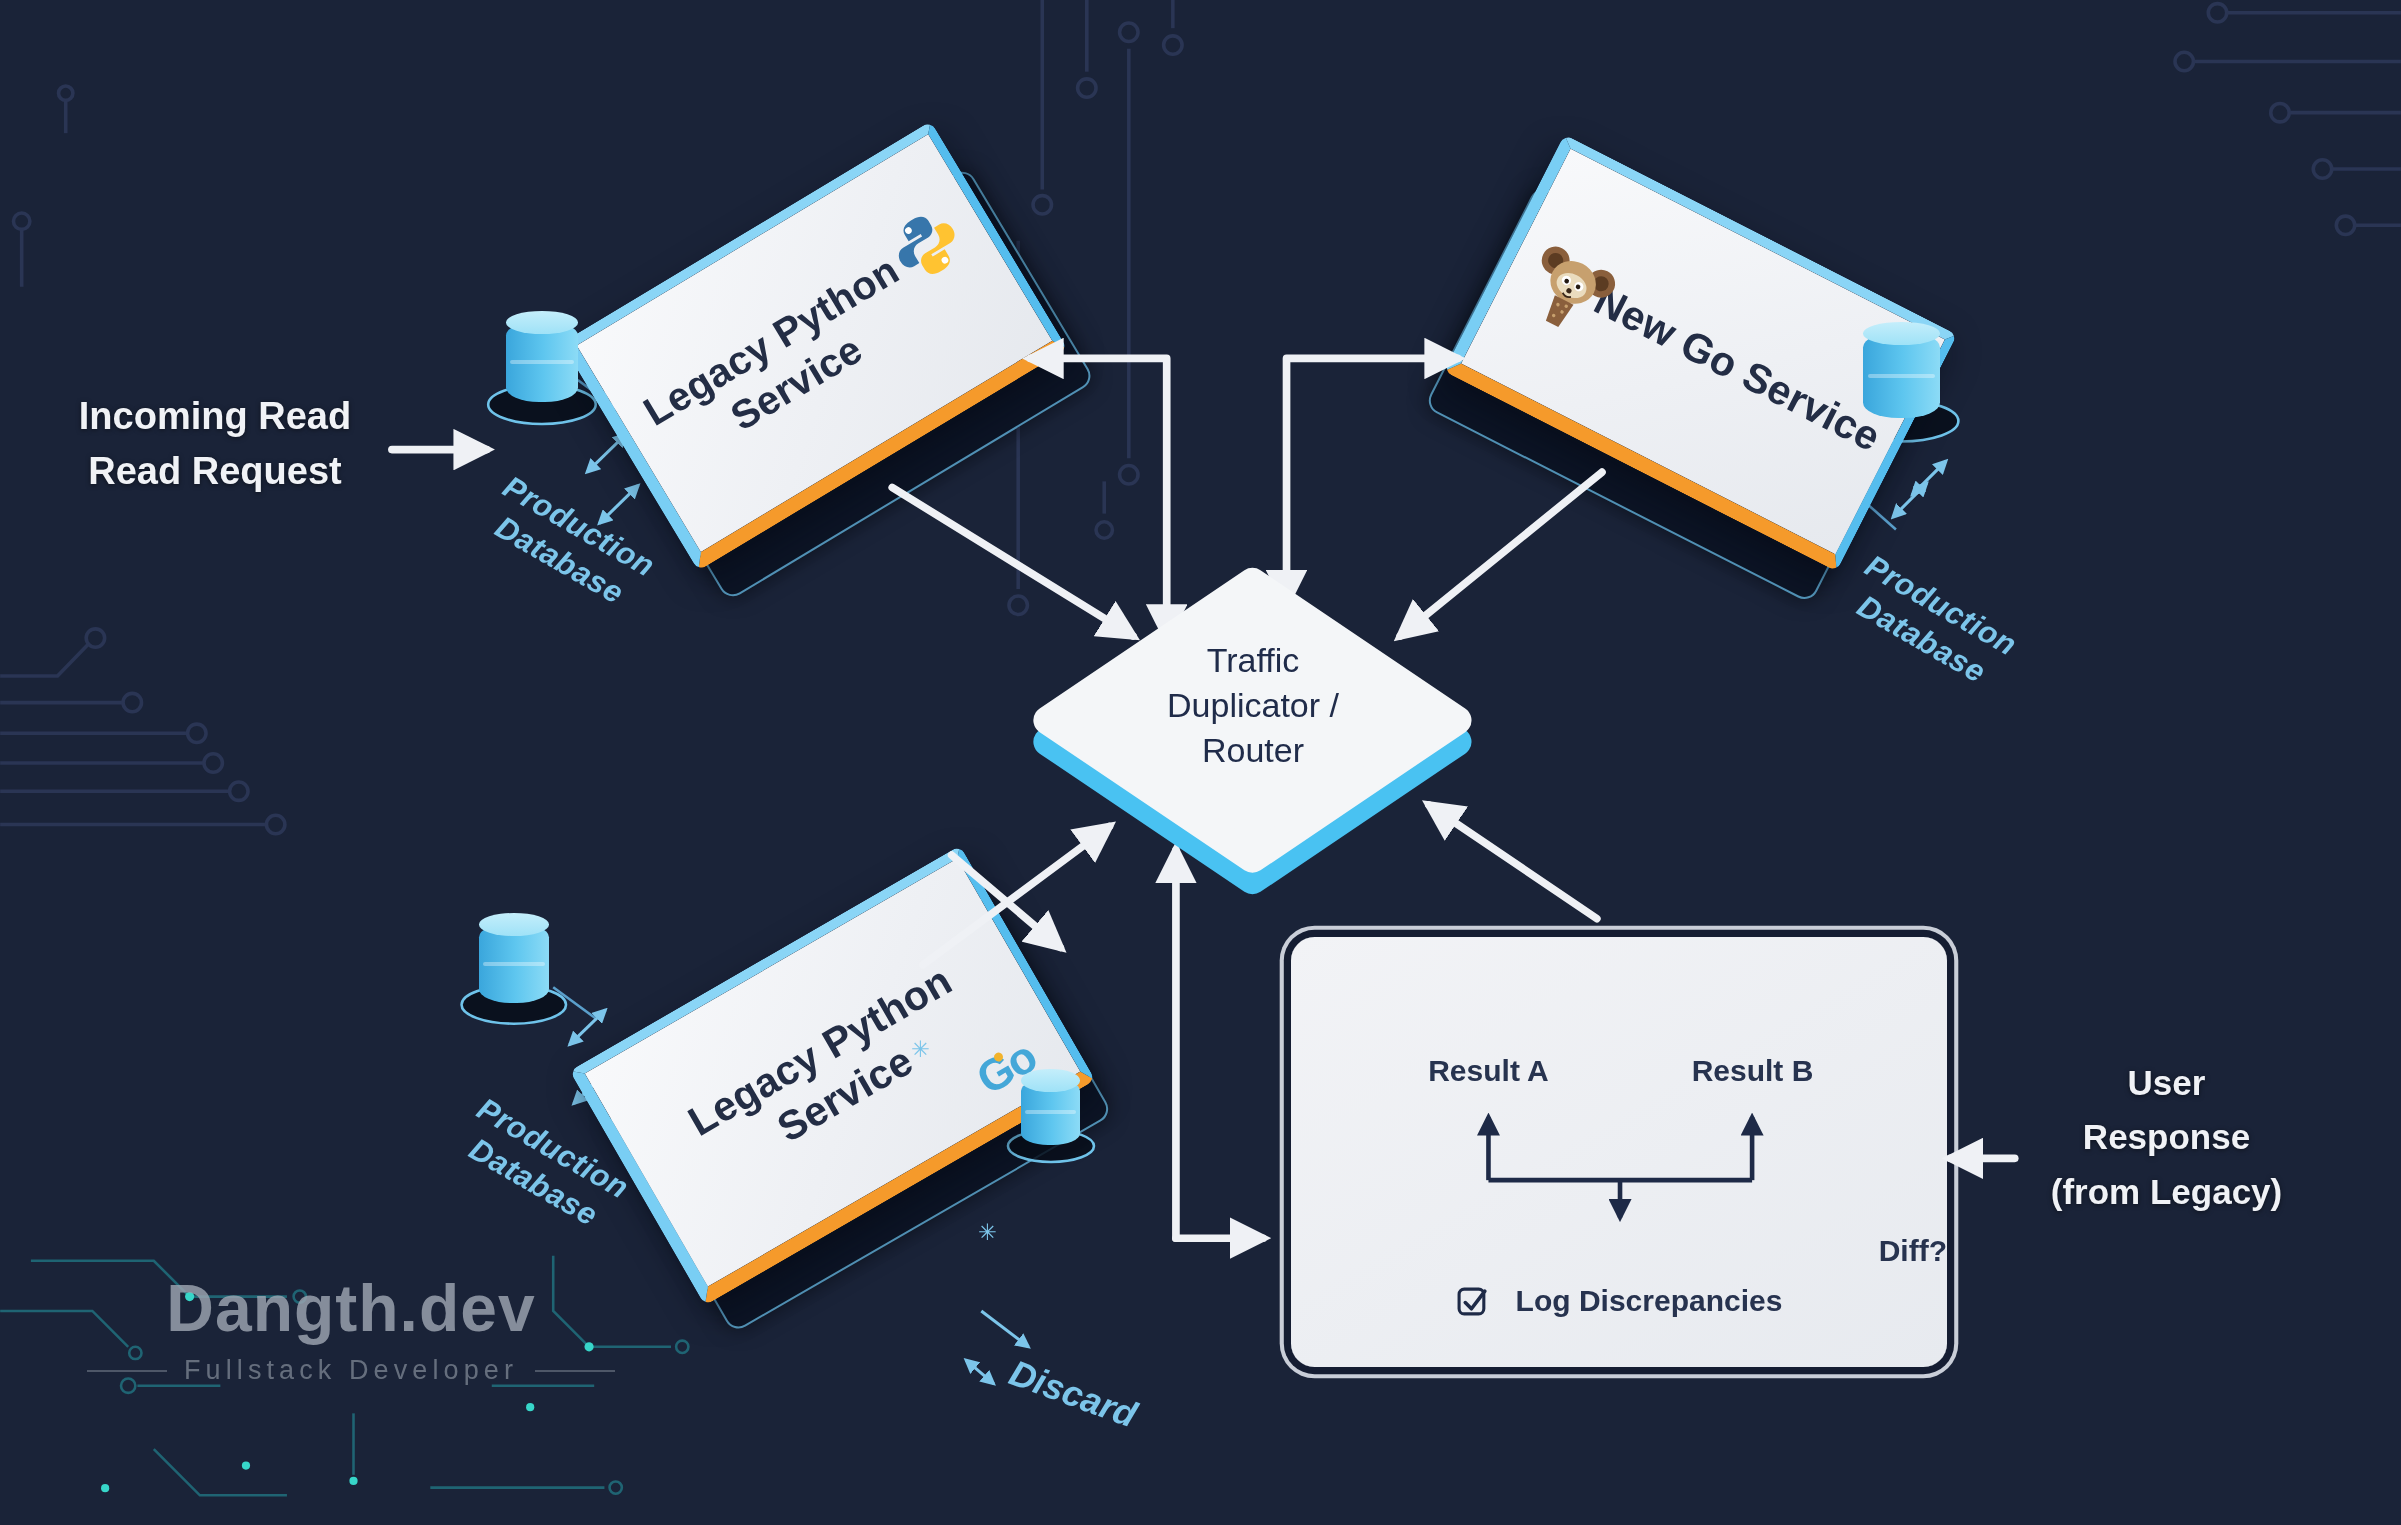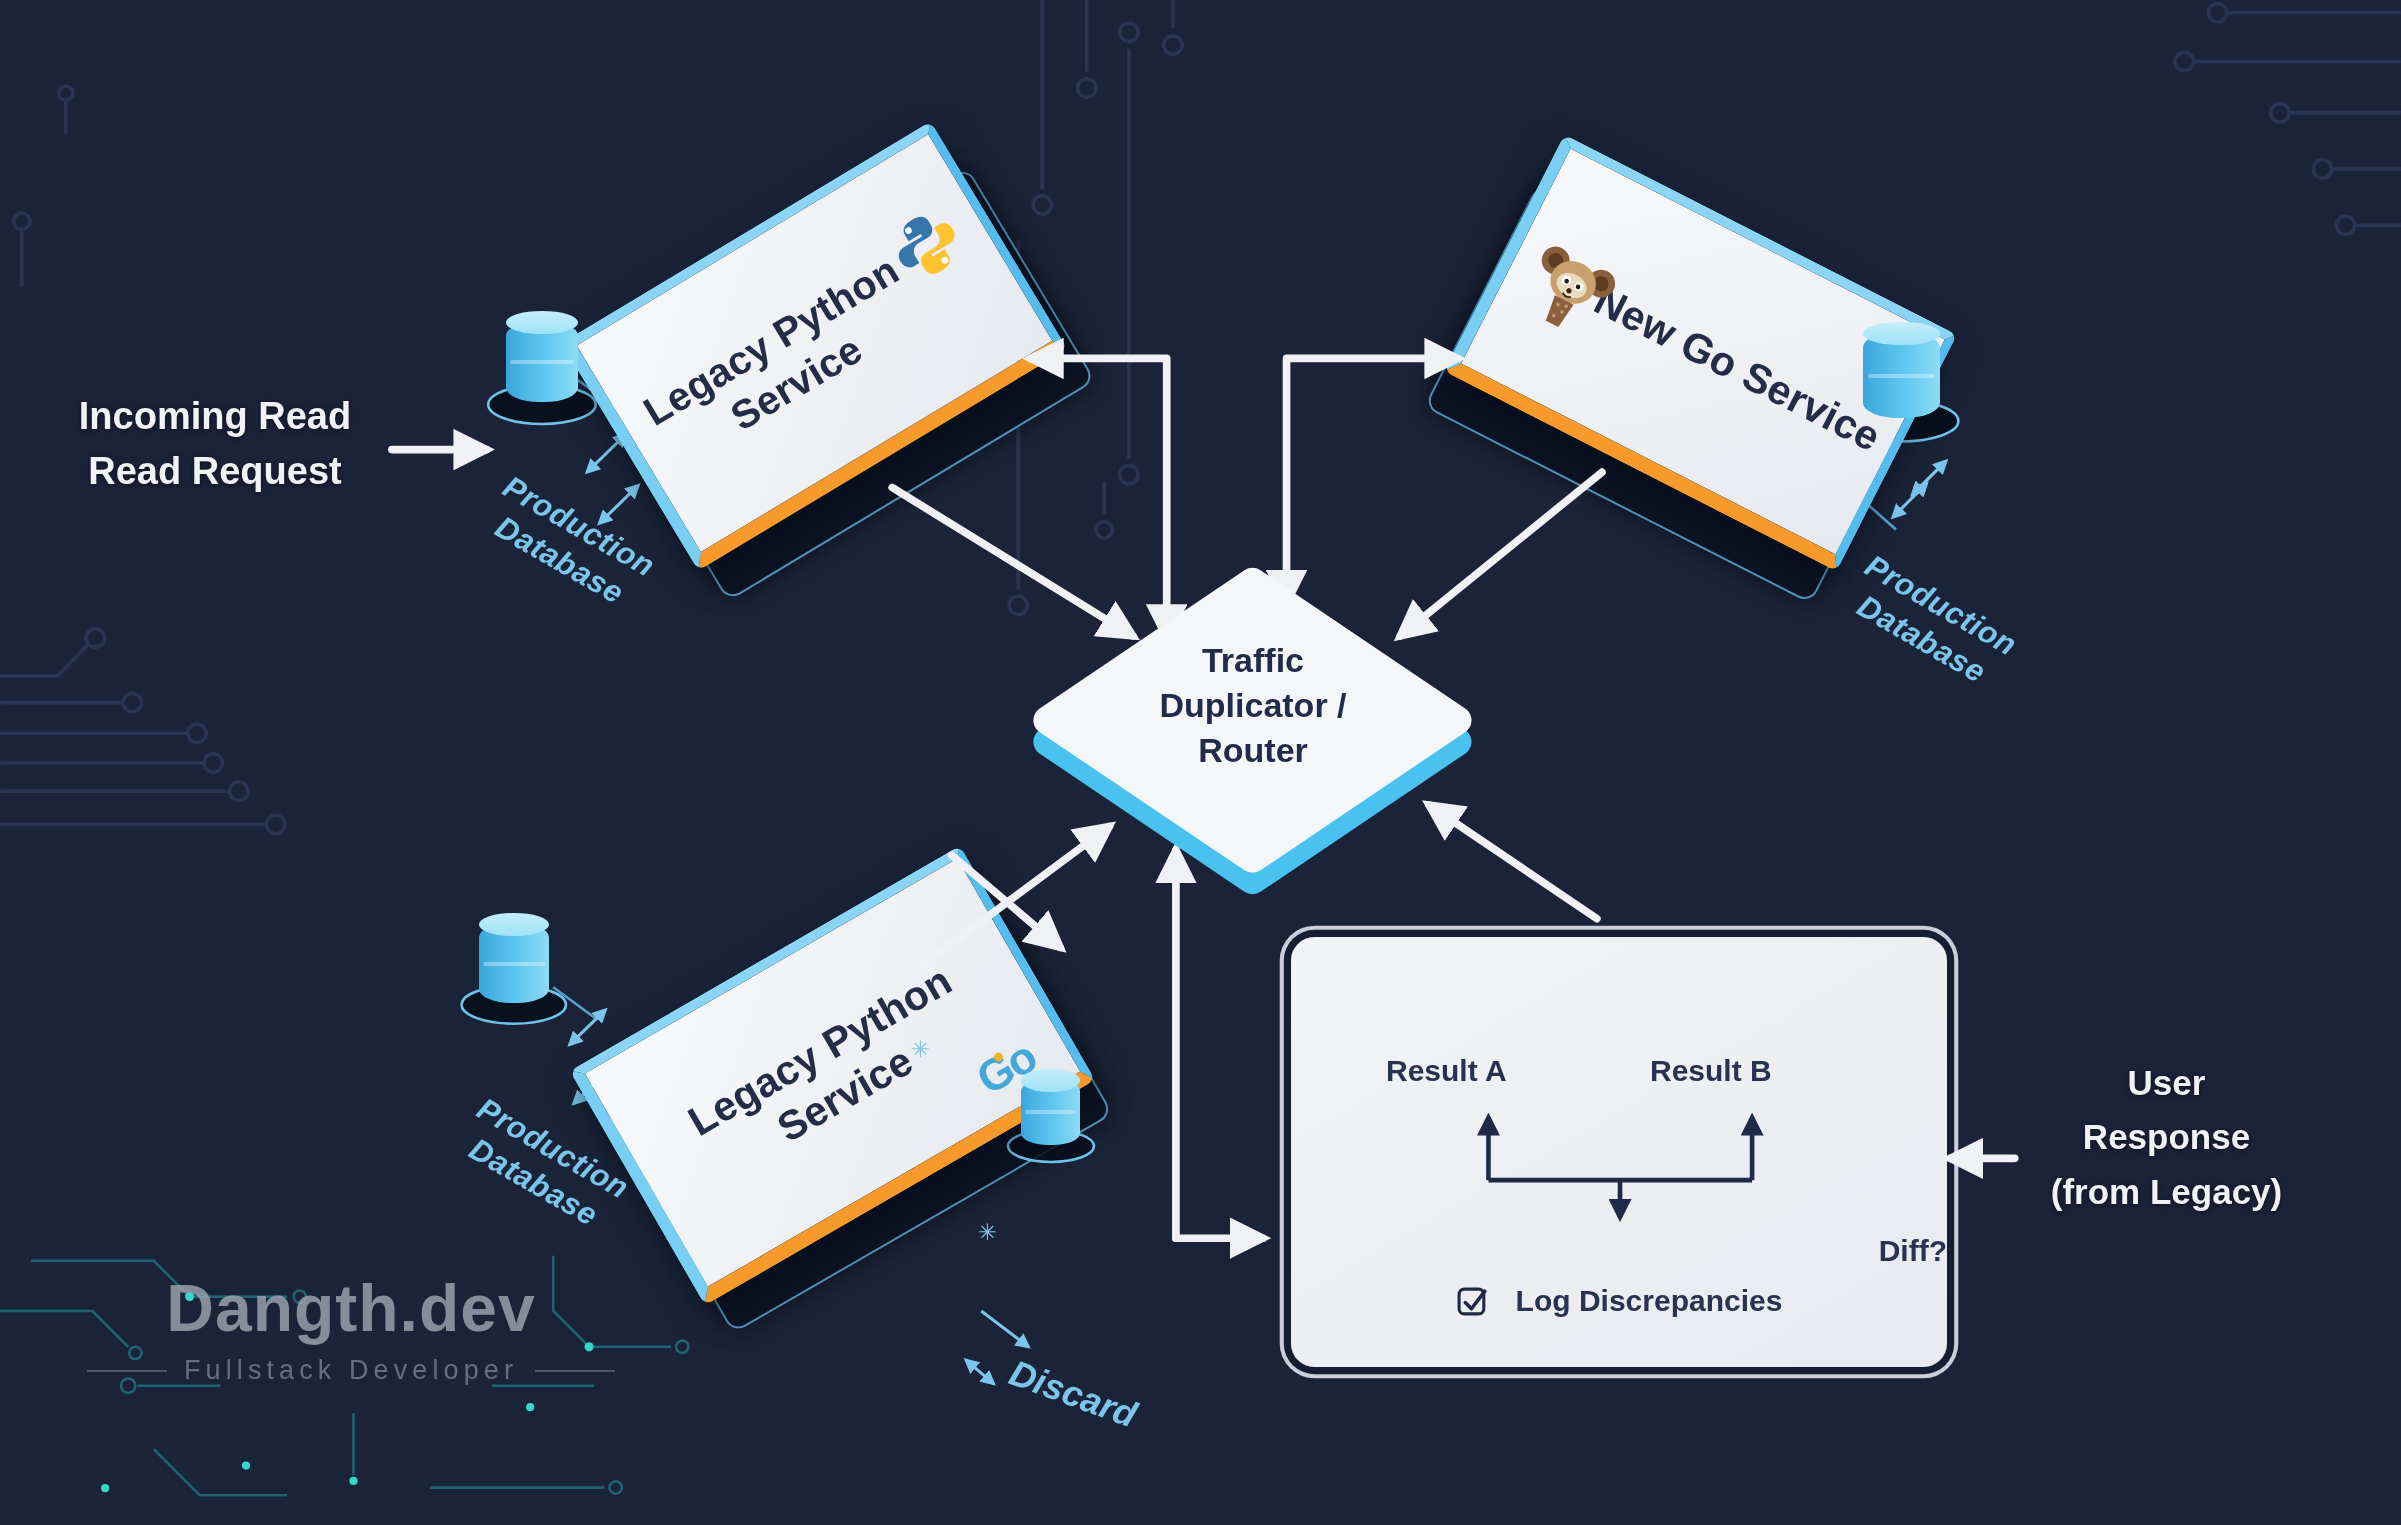--- a/index.html
+++ b/index.html
@@ -31,30 +31,30 @@
 
   
   .white-label{position:absolute;z-index:45;color:#f0f2f6;font-weight:600;text-align:center;
                text-shadow:0 1px 5.1px rgba(0,0,0,.5);}
   .db-label{position:absolute;z-index:45;color:#7cc5ea;font-style:italic;font-weight:600;
             text-align:center;line-height:1.25;font-size:31px;letter-spacing:0.5px;}
   .discard-label{position:absolute;z-index:45;color:#7cc5ea;font-style:italic;font-weight:600;
                  font-size:36px;}
 
   
-  .diamond-text{position:absolute;z-index:46;color:#202c4a;font-weight:bold;font-size:34px;
+  .diamond-text{position:absolute;z-index:46;color:#202c4a;font-weight:normal;font-size:34px;
                 line-height:1.32;text-align:center;}
 
   
   .cmp{position:absolute;z-index:30;left:1291px;top:937px;width:656px;height:430px;
        border-radius:23.6px;background:linear-gradient(150deg,#f2f3f6,#e7eaef);
        box-shadow:0 0 0 7.2px #151d32,0 0 0 11.3px #c9ced8;}
   .cmp-title{position:absolute;left:0;right:0;top:27px;text-align:center;color:#1e2a47;
              font-weight:bold;font-size:39px;}
-  .cmp-result{position:absolute;top:117px;color:#27334f;font-size:30px;font-weight:600;width:205px;}
+  .cmp-result{position:absolute;top:117px;color:#27334f;font-size:30px;font-weight:600;width:205px;text-align:center;}
   .cmp-diff{position:absolute;left:0;right:0;top:297px;text-align:right;color:#27334f;
             font-size:30px;font-weight:600;}
   .cmp-log-row{position:absolute;left:0;right:0;top:347px;display:flex;align-items:center;
                justify-content:center;gap:26px;color:#27334f;font-size:30px;font-weight:600;}
 
   
   .wm{position:absolute;z-index:45;left:87px;top:1270px;width:528px;text-align:center;}
   .wm-title{font-size:66px;font-weight:bold;color:rgba(158,165,177,.82);letter-spacing:1px;}
   .wm-sub-row{display:flex;align-items:center;gap:17.4px;margin-top:9.2px;}
   .wm-line{flex:1;height:2px;background:rgba(150,160,172,.42);}

